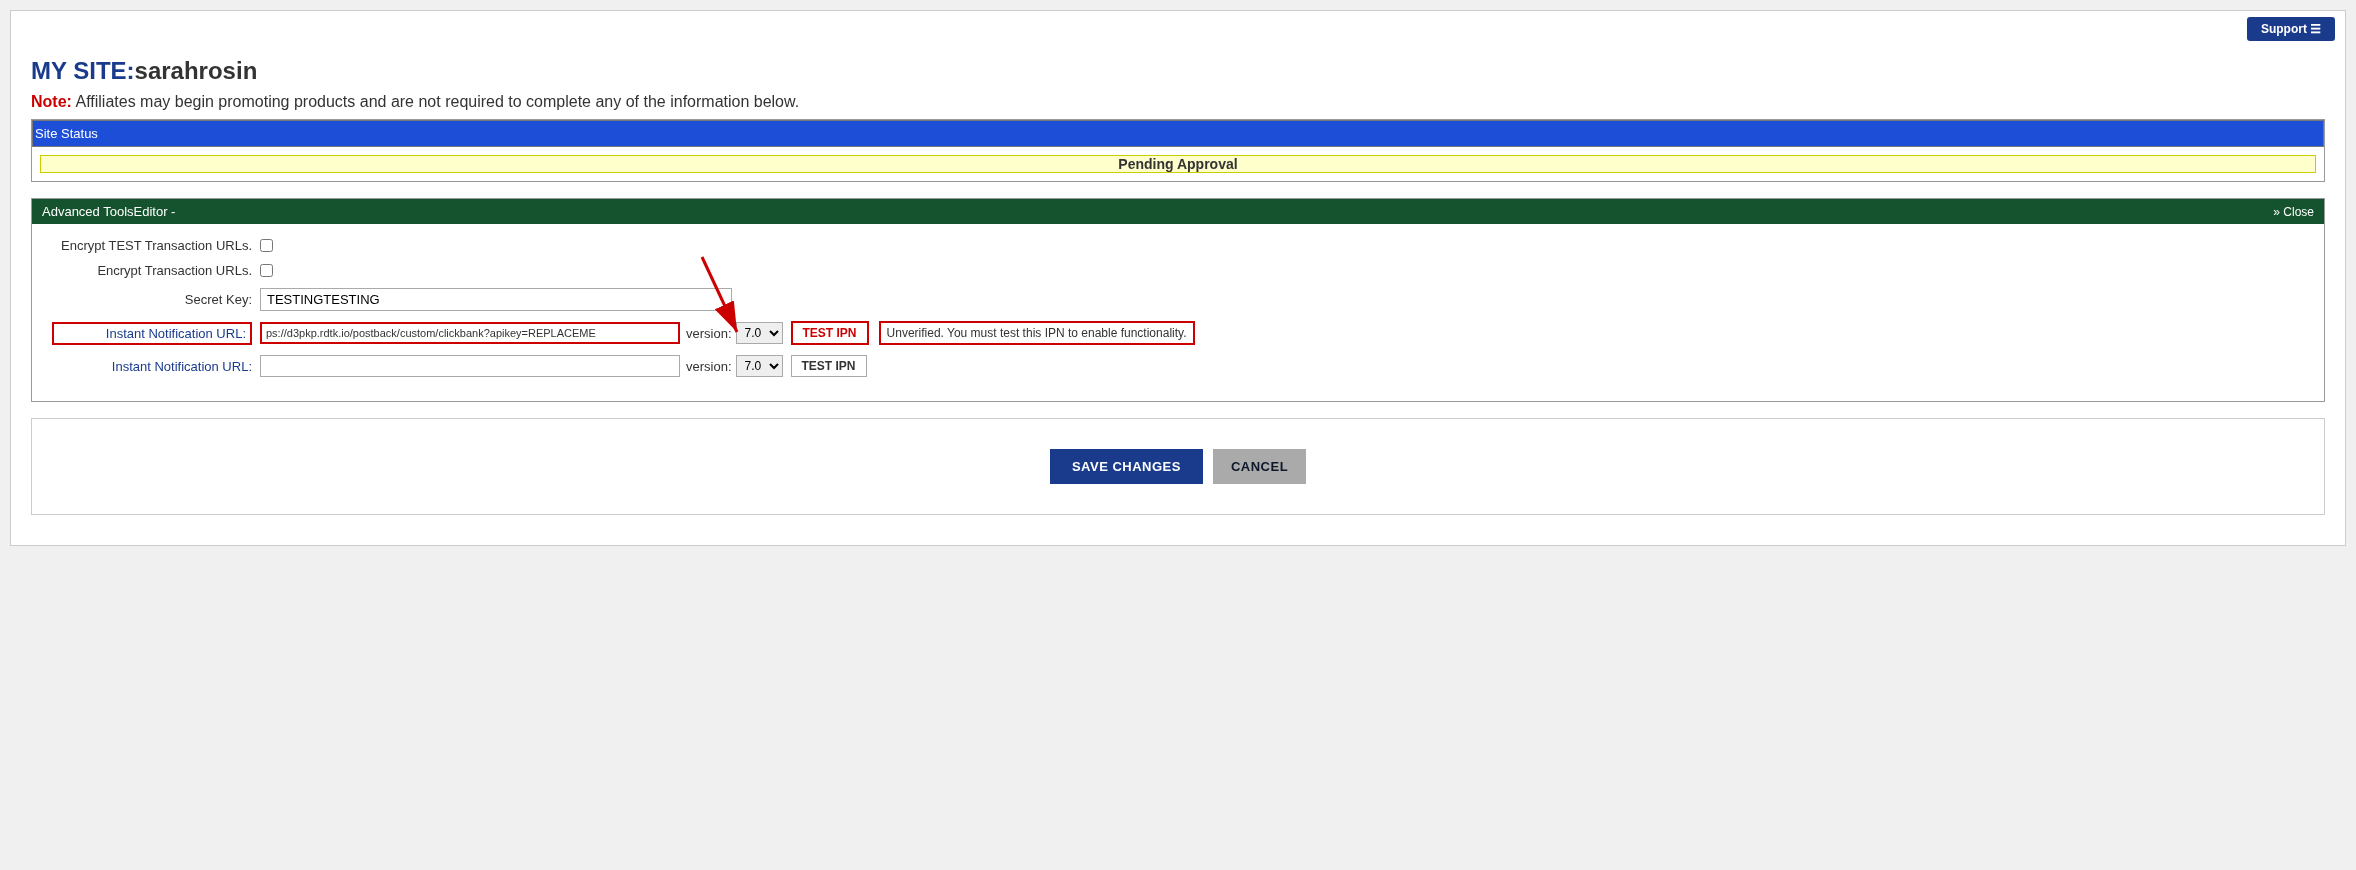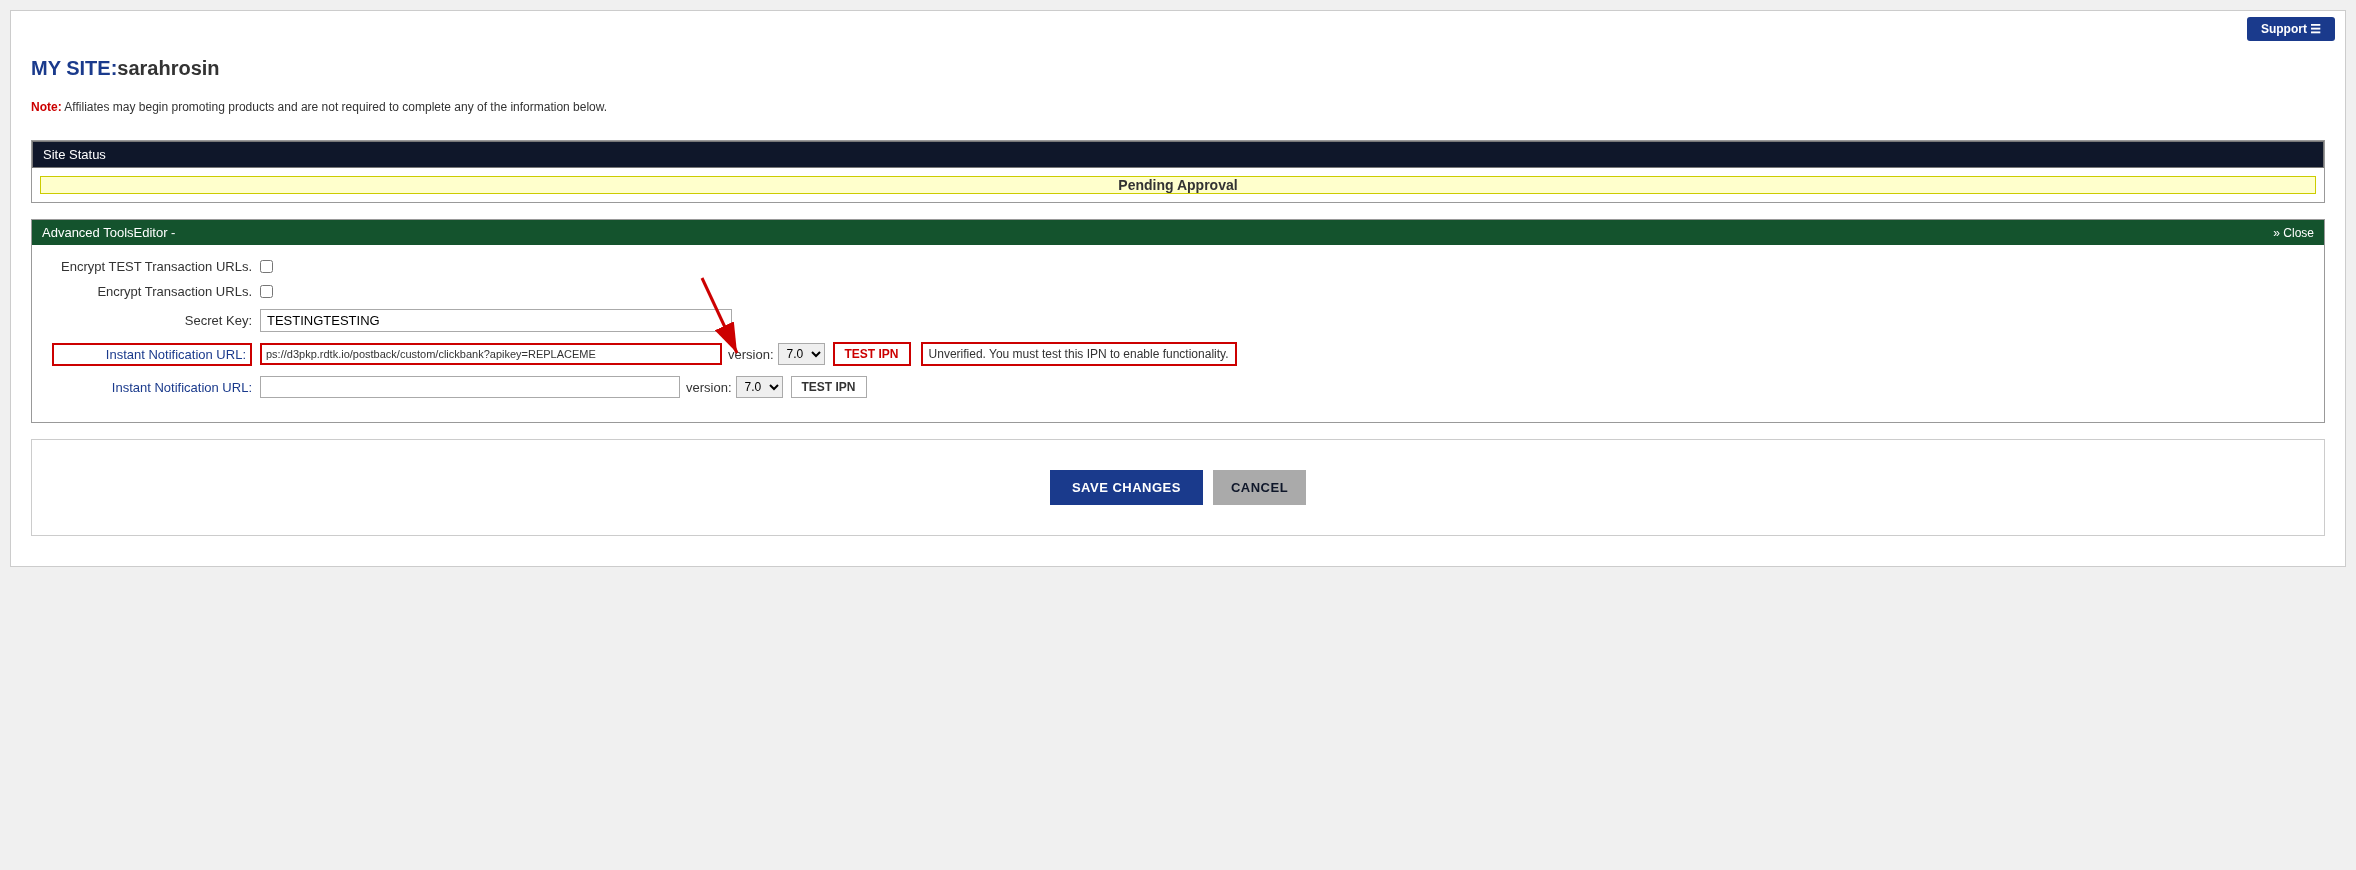--- a/index.html
+++ b/index.html
@@ -28,44 +28,44 @@
       font-weight: bold;
       padding: 5px 14px;
       border: none;
       cursor: pointer;
       border-radius: 3px;
     }
     .page-content {
       padding: 10px 20px 20px 20px;
     }
     .site-title {
-      font-size: 20px;
-      font-weight: bold;
-      margin-bottom: 20px;
+      font-size: 24px;
+      font-weight: bold;
+      margin-bottom: 8px;
     }
     .site-title span.my-site {
       color: #1a3a8c;
     }
     .site-title span.site-name {
       color: #333;
     }
     .note-text {
-      font-size: 12px;
-      margin-bottom: 26px;
+      font-size: 16px;
+      margin-bottom: 8px;
       color: #333;
     }
     .note-text strong {
       color: #c00;
     }
     
     .section-header {
-      background: #0f172a;
-      color: #fff;
-      font-size: 13px;
-      padding: 5px 10px;
+      background: #1d4ed8;
+      color: #fff;
+      font-size: 13px;
+      padding: 5px 2px;
       border: 1px solid #777;
     }
     
     .site-status-section {
       border: 1px solid #999;
       margin-bottom: 16px;
     }
     .pending-approval-bar {
       background: #ffffcc;
       border: 1px solid #cccc00;
@@ -129,21 +129,21 @@
       text-align: right;
       min-width: 200px;
       margin-right: 8px;
       color: #1a3a8c;
       font-size: 13px;
       border: 2px solid #cc0000;
       padding: 2px 4px;
       background: #fff;
     }
     .ipn-url-input-highlighted {
-      width: 462px;
+      width: 420px;
       padding: 3px 4px;
       font-size: 11px;
       border: 2px solid #cc0000;
       color: #333;
     }
     .version-select-group {
       display: flex;
       align-items: center;
       margin-left: 6px;
     }

